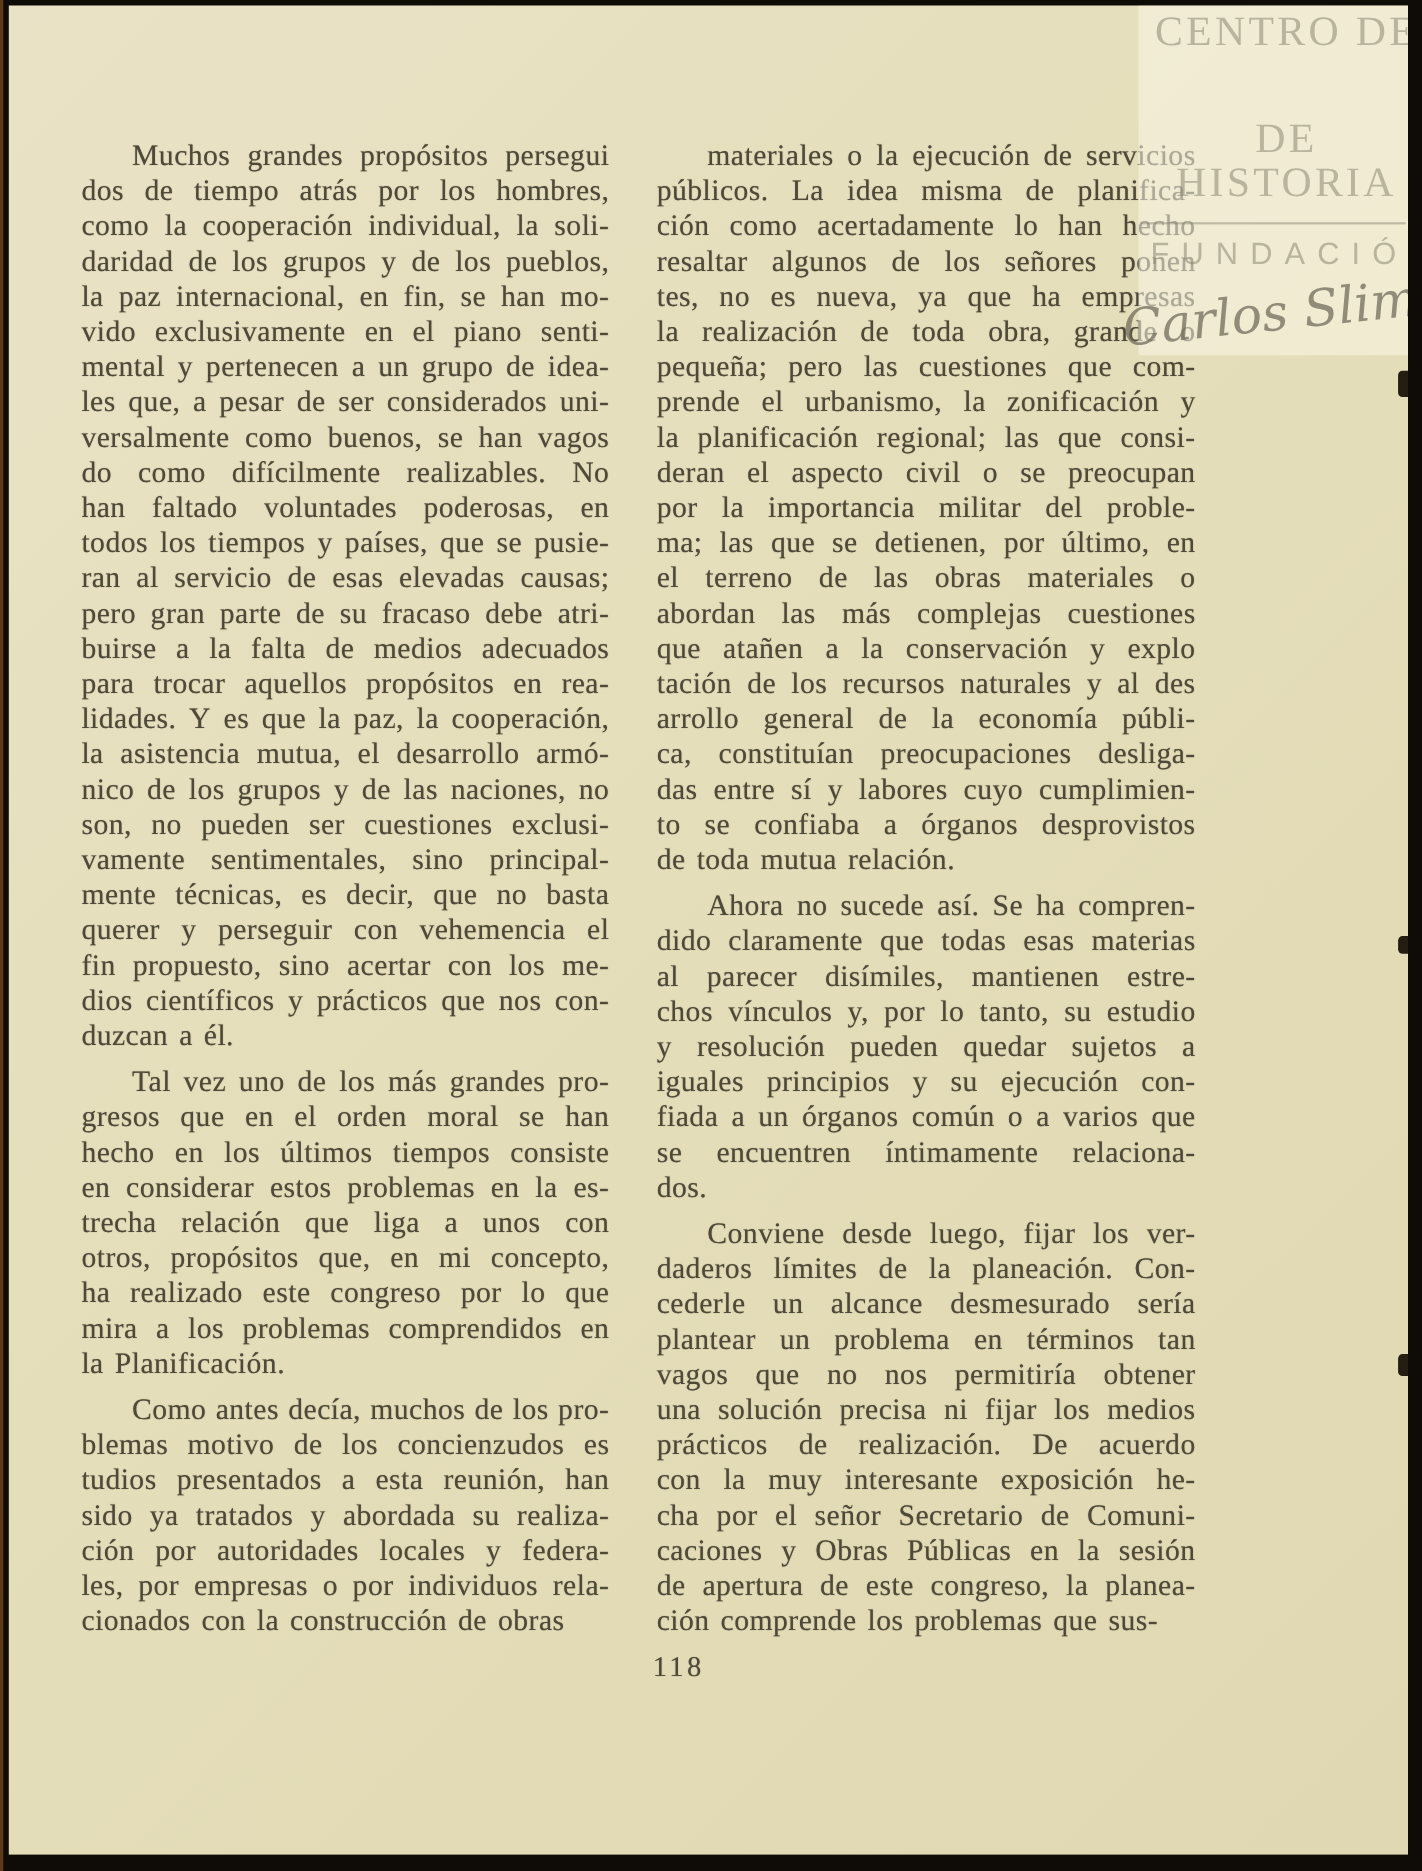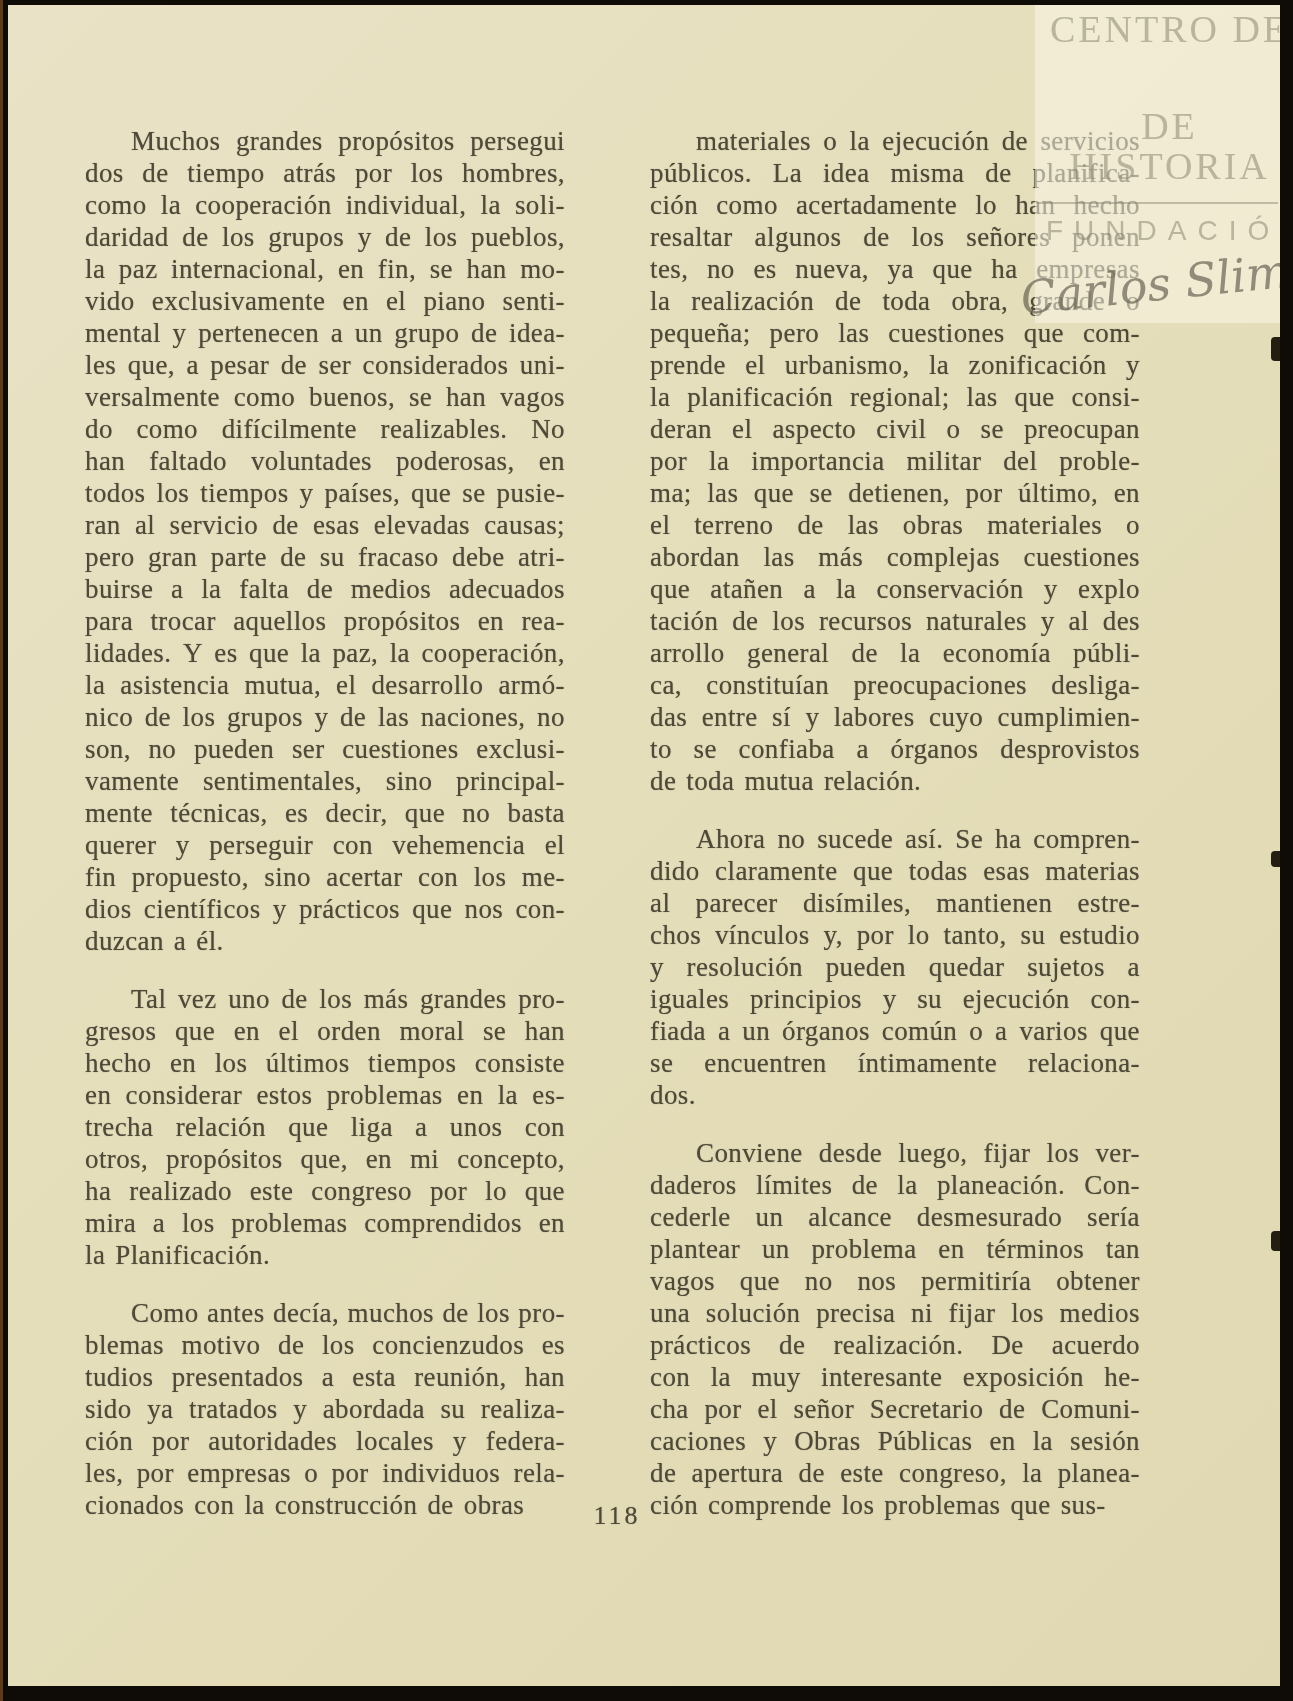--- a/index.html
+++ b/index.html
@@ -13,28 +13,28 @@
   .edge-brown {
     position:absolute; left:0; top:0; width:3px; height:100%;
     background:#5e3a16; z-index:2;
   }
   .page {
     position:absolute; left:8px; top:5px; width:1272px; height:1681px;
     background:linear-gradient(135deg, var(--paper-hi,#e9e2c6) 0%, var(--paper,#e5deba) 45%, var(--paper-lo,#dfd8b2) 100%);
     overflow:hidden; z-index:1;
   }
   .columns {
-    position:absolute; left:77px; top:120px;
-    display:flex; gap:85px;
+    position:absolute; left:66px; top:120px;
+    display:flex; gap:43px;
   }
   .column { display:block; }
   .column.left  { width:480px; }
   .column.right { width:490px; }
   .para { margin:0; padding:0; }
-  .para + .para { margin-top:26px; }
+  .para + .para { margin-top:10px; }
   .line {
     display:flex; justify-content:space-between;
     height:32px; line-height:32px;
     font-size:27px; color:var(--ink,#4e4938);
     letter-spacing:0.4px;
     text-shadow:0 0 1px rgba(70,64,46,0.55);
   }
   .line.first { padding-left:46px; }
   .line.last  { justify-content:flex-start; }
   .line.last span { margin-right:10px; }

